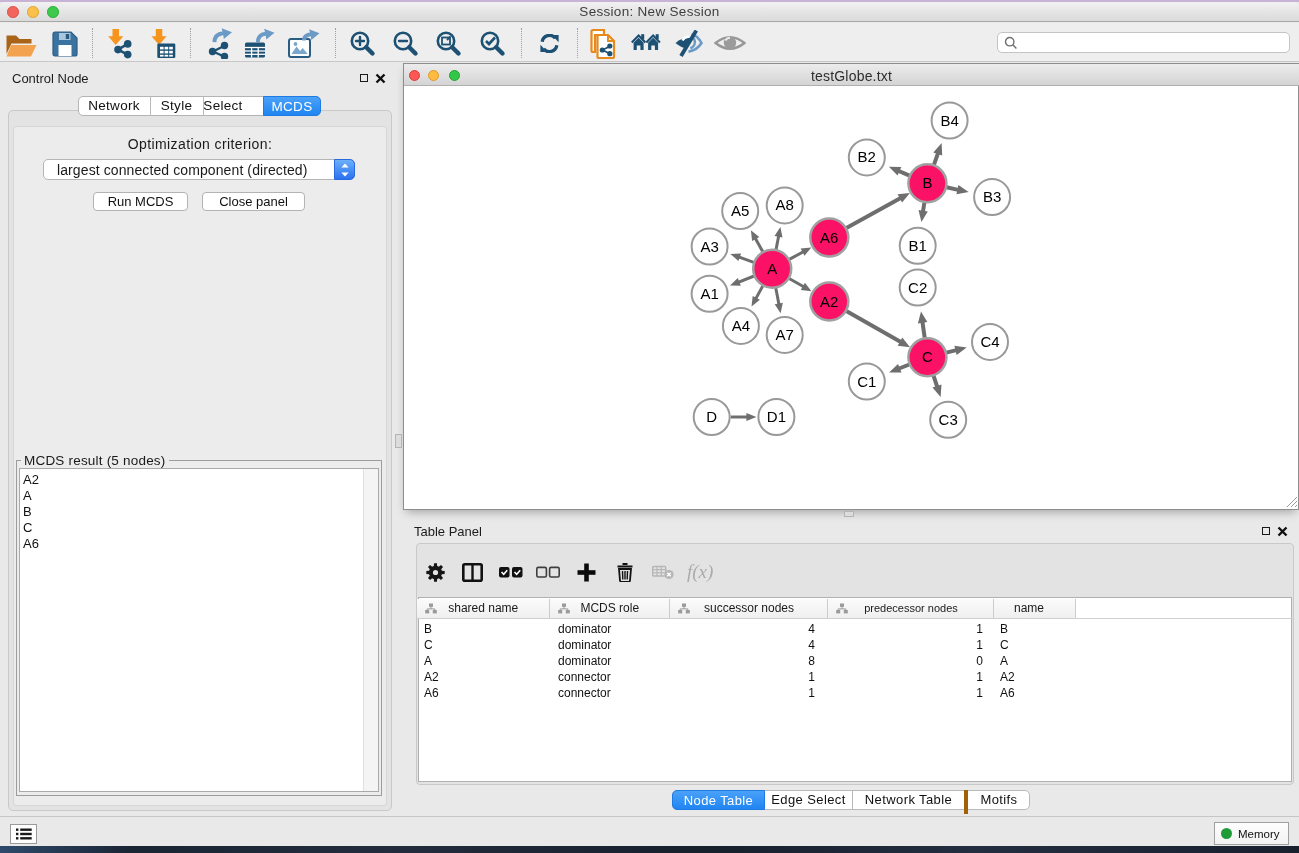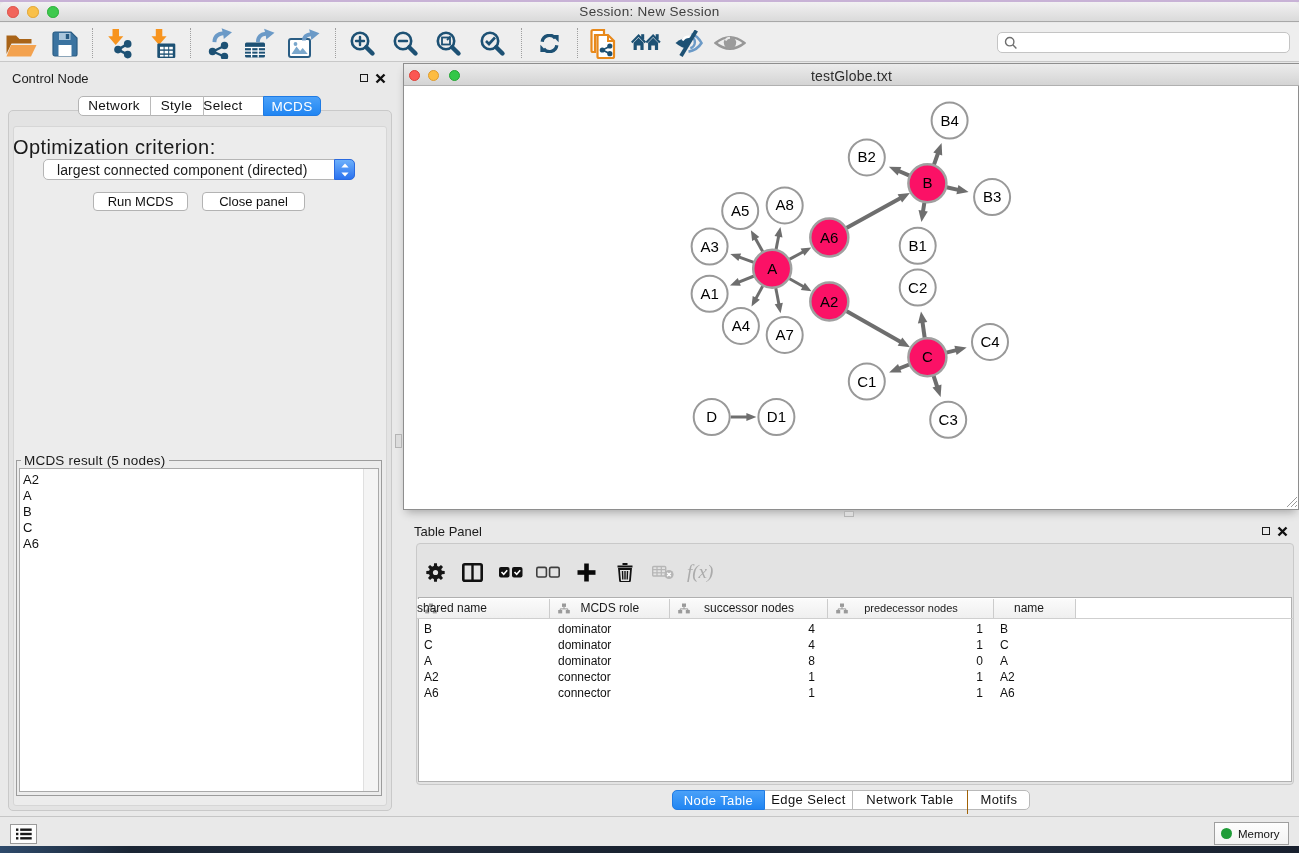--- a/index.html
+++ b/index.html
@@ -171,21 +171,21 @@
 <div class="abs" style="left:13px;top:126px;width:374px;height:680px;background:#ececec;border:1px solid #d6d6d6;border-radius:3px"></div>
 
 <div class="abs" style="left:78px;top:96px;width:243px;height:20px;background:#fff;border:1px solid #b4b4b4;border-radius:5px"></div>
 <div class="abs" style="left:150px;top:96px;width:0;height:20px;border-left:1px solid #bababa"></div>
 <div class="abs" style="left:203px;top:96px;width:0;height:20px;border-left:1px solid #bababa"></div>
 <div class="abs" style="left:78px;top:96px;width:72px;height:20px;line-height:20px;text-align:center;font-size:13.5px;letter-spacing:0.3px;color:#111">Network</div>
 <div class="abs" style="left:150px;top:96px;width:53px;height:20px;line-height:20px;text-align:center;font-size:13.5px;letter-spacing:0.3px;color:#111">Style</div>
 <div class="abs" style="left:203px;top:96px;width:40px;height:20px;line-height:20px;text-align:center;font-size:13.5px;letter-spacing:0.3px;color:#111">Select</div>
 <div class="abs" style="left:263px;top:96px;width:58px;height:20px;line-height:19px;text-align:center;color:#fff;background:linear-gradient(#4aa1f9,#2085f2);border:1px solid #1f7be4;border-radius:0 5px 5px 0;letter-spacing:0.3px;font-size:13.5px">MCDS</div>
 
-<div class="abs" style="left:13px;top:136px;width:374px;font-size:20px;letter-spacing:0.4px;color:#1a1a1a">Optimization criterion:</div>
+<div class="abs" style="left:13px;top:136px;width:374px;text-align:center;font-size:14px;letter-spacing:0.4px;color:#1a1a1a">Optimization criterion:</div>
 
 <div class="abs" style="left:43px;top:159px;width:312px;height:21px;background:#fff;border:1px solid #b5b5b5;border-radius:5px"></div>
 <div class="abs" style="left:334px;top:159px;width:21px;height:21px;background:linear-gradient(#6cb0fb,#2b72ef);border:1px solid #2a6ae0;border-radius:0 5px 5px 0"></div>
 <svg class="abs" style="left:339.5px;top:162.5px" width="10" height="14" viewBox="0 0 10 14">
     <path d="M5,0.5 L8.6,4.6 H1.4 Z" fill="#fff"></path>
     <path d="M5,13.5 L8.6,9.4 H1.4 Z" fill="#fff"></path>
   </svg>
 <div class="abs" style="left:57px;top:162px;font-size:14px;letter-spacing:0.1px;color:#1a1a1a">largest connected component (directed)</div>
 
 <div class="abs" style="left:93px;top:192px;width:95px;height:19px;background:#fff;border:1px solid #b3b3b3;border-radius:4px;text-align:center;line-height:18px;font-size:13px;color:#111">Run MCDS</div>
@@ -353,21 +353,21 @@
 <svg style="position:absolute;left:425px;top:603px" width="12" height="11" viewBox="0 0 12 11">
     <g fill="#9a9a9a">
       <rect x="4" y="0.5" width="4" height="3.4"></rect>
       <rect x="0.2" y="7" width="4" height="3.4"></rect>
       <rect x="7.8" y="7" width="4" height="3.4"></rect>
     </g>
     <g stroke="#9a9a9a" stroke-width="1">
       <path d="M6,3.9 v2 M2.2,7 v-1.1 h7.6 V7" fill="none"></path>
     </g>
   </svg>
-<div style="position:absolute;left:417px;top:599px;width:132.5px;height:19px;line-height:19px;font-size:12px;color:#1a1a1a">shared name</div>
+<div style="position:absolute;left:417px;top:599px;width:132.5px;height:19px;line-height:19px;text-align:center;font-size:12px;color:#1a1a1a">shared name</div>
 <div style="position:absolute;left:549.5px;top:599px;width:120.5px;height:19px;border-right:1px solid #cccccc;background:linear-gradient(#fbfbfb,#efefef)"></div>
 <svg style="position:absolute;left:557.5px;top:603px" width="12" height="11" viewBox="0 0 12 11">
     <g fill="#9a9a9a">
       <rect x="4" y="0.5" width="4" height="3.4"></rect>
       <rect x="0.2" y="7" width="4" height="3.4"></rect>
       <rect x="7.8" y="7" width="4" height="3.4"></rect>
     </g>
     <g stroke="#9a9a9a" stroke-width="1">
       <path d="M6,3.9 v2 M2.2,7 v-1.1 h7.6 V7" fill="none"></path>
     </g>
@@ -422,21 +422,21 @@
 <div style="position:absolute;left:1000px;top:670px;font-size:12px;color:#111">A2</div>
 <div style="position:absolute;left:424px;top:686px;font-size:12px;color:#111">A6</div>
 <div style="position:absolute;left:558px;top:686px;font-size:12px;color:#111">connector</div>
 <div style="position:absolute;left:715px;top:686px;width:100px;text-align:right;font-size:12px;color:#111">1</div>
 <div style="position:absolute;left:883px;top:686px;width:100px;text-align:right;font-size:12px;color:#111">1</div>
 <div style="position:absolute;left:1000px;top:686px;font-size:12px;color:#111">A6</div>
 
 <div class="abs" style="left:672px;top:790px;width:358px;height:20px;background:#fff;border:1px solid #b9b9b9;border-radius:5px"></div>
 <div class="abs" style="left:672px;top:790px;width:93px;height:20px;background:linear-gradient(#4aa1f9,#2085f2);border:1px solid #1f7be4;border-radius:5px 0 0 5px;line-height:20px;text-align:center;font-size:13px;letter-spacing:0.4px;color:#fff">Node Table</div>
 <div class="abs" style="left:765px;top:790px;width:88px;height:20px;border-right:1px solid #bababa;line-height:20px;text-align:center;font-size:13px;letter-spacing:0.4px;color:#111">Edge Select</div>
-<div class="abs" style="left:853px;top:790px;width:115px;height:24px;border-right:1px solid #a16207;line-height:20px;text-align:center;font-size:13px;letter-spacing:0.4px;color:#111">Network Table</div>
+<div class="abs" style="left:853px;top:790px;width:115px;height:24px;border-right:4px solid #a16207;line-height:20px;text-align:center;font-size:13px;letter-spacing:0.4px;color:#111">Network Table</div>
 <div class="abs" style="left:968px;top:790px;width:62px;height:20px;line-height:20px;text-align:center;font-size:13px;letter-spacing:0.4px;color:#111">Motifs</div>
 
 <div class="abs" style="left:0;top:816px;width:1299px;height:32px;background:#e9e9e9;border-top:1px solid #c6c6c6"></div>
 <div class="abs" style="left:10px;top:824px;width:27px;height:20px;background:#fdfdfd;border:1px solid #9a9a9a"></div>
 <svg class="abs" style="left:16px;top:828px" width="16" height="12" viewBox="0 0 16 12">
     <g fill="#1a1a1a">
       <rect x="0" y="0.5" width="2.4" height="2.4"></rect>
       <rect x="0" y="4.8" width="2.4" height="2.4"></rect>
       <rect x="0" y="9.1" width="2.4" height="2.4"></rect>
       <rect x="4.2" y="0.5" width="11.5" height="2.4"></rect>

